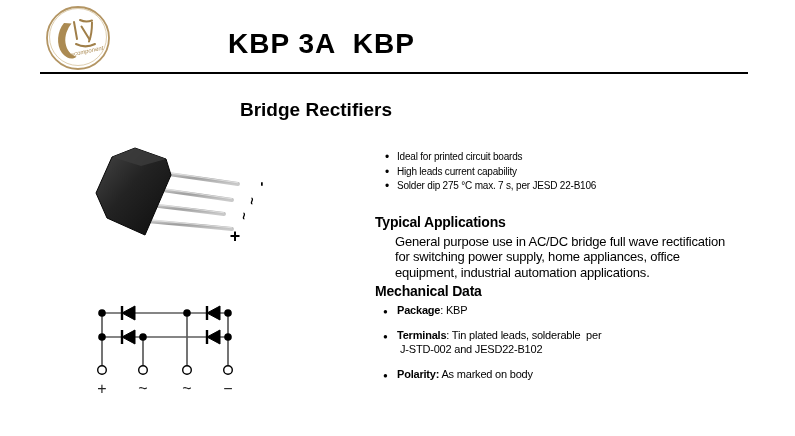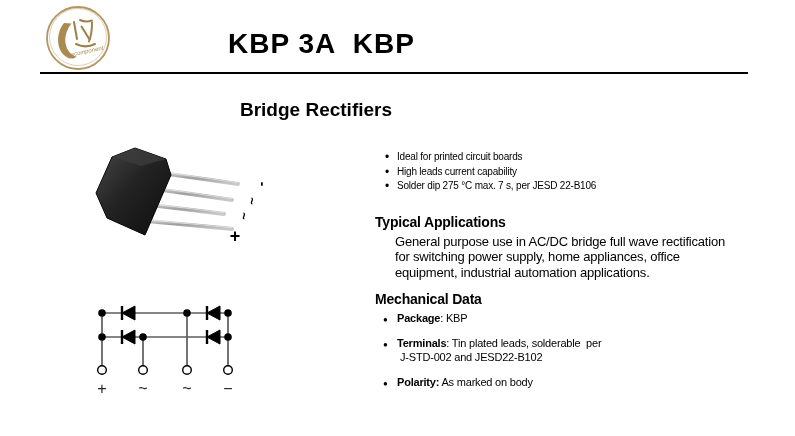--- a/index.html
+++ b/index.html
@@ -24,21 +24,21 @@
   .rightcol { position:absolute; left:375px; top:146px; width:400px; }
   h3.sec { font-size:14px; font-weight:bold; line-height:16px; letter-spacing:-0.2px; }
   .feat-list { list-style:none; margin-top:4px; }
   .feat-list li { position:relative; padding-left:22px; font-size:10px; line-height:14.6px;
                   letter-spacing:-0.2px; white-space:pre; }
   .feat-list li::before { content:"•"; position:absolute; left:10px; top:0; font-size:12px; }
   .apps-head { margin-top:20px; }
   .apps-para { margin-top:4px; padding-left:20px; font-size:13px; line-height:15.6px;
                letter-spacing:-0.2px; }
   .apps-para div { white-space:pre; }
-  .mech-head { margin-top:10px; }
+  .mech-head { margin-top:2px; }
   .mech-item { position:relative; padding-left:22px; font-size:11px; line-height:13.5px;
                letter-spacing:-0.2px; margin-top:12px; }
   .mech-item.first { margin-top:5px; }
   .mech-item::before { content:"●"; position:absolute; left:8px; top:1px; font-size:8px; }
   .mech-label { font-weight:bold; white-space:pre; }
   .mech-rest { white-space:pre; }
   .mech-line2 { padding-left:3px; white-space:pre; }
   .mech-line2:empty { display:none; }
 
   svg text { font-family:"Liberation Sans","DejaVu Sans",sans-serif; }

